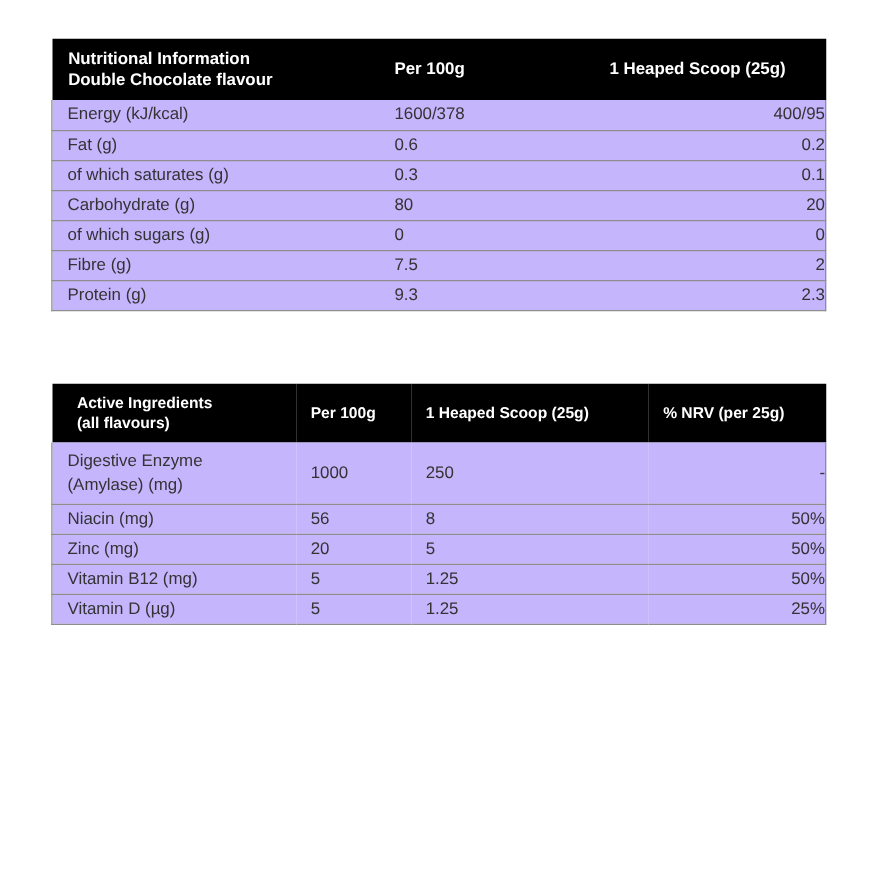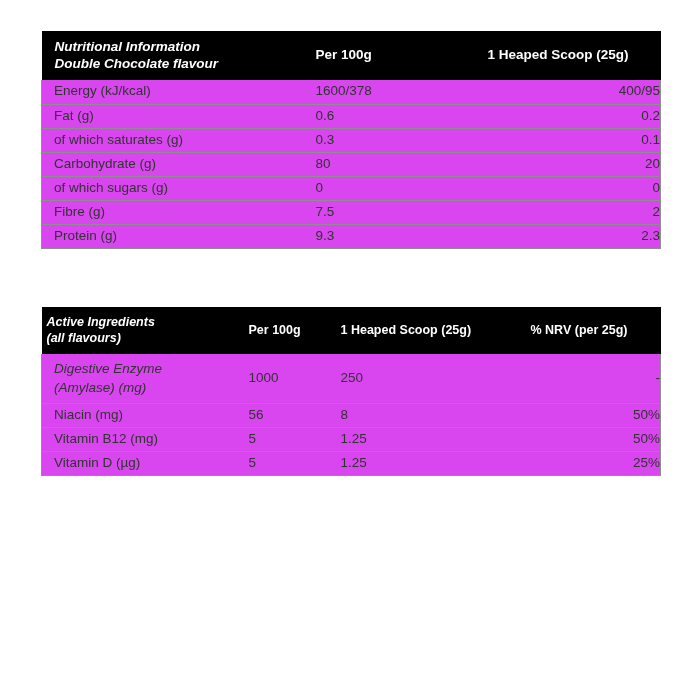--- a/index.html
+++ b/index.html
@@ -42,32 +42,32 @@
     vertical-align: middle;
     padding: 0 0 0 12px;
     border: none;
     line-height: 1.22;
   }
 
   #table-nutrition thead th { height: 49px; font-size: 13.5px; }
   #table-active    thead th { height: 47px; font-size: 12.5px; }
 
   #table-nutrition thead th.col-label { padding-left: 13px; }
-  #table-active    thead th.col-label { padding-left: 5px; margin-left: 28px; }
+  #table-active    thead th.col-label { padding-left: 20px; margin-left: 28px; }
 
   .nutri-table tbody td {
     border-left: 1px solid #8e8e8e;
     border-right: 1px solid #8e8e8e;
     border-bottom: 1px solid #8e8e8e;
     padding: 0 0 0 12px;
     font-size: 13.5px;
     line-height: 1.25;
     vertical-align: middle;
     color: #333333;
-    background: #d946ef;
+    background: #c4b5fd;
   }
 
   .nutri-table tbody td.mid {
     border-left: none;
     border-right: none;
   }
   .nutri-table tbody td.first-col {
     border-right: none;
   }
   .nutri-table tbody td.last-col {
@@ -78,21 +78,21 @@
   #table-nutrition tbody tr { height: 24px; }
   #table-active    tbody tr { height: 24px; }
   #table-active    tbody tr.tall-row { height: 49px; }
 
   .tall-row td.first-col {
     padding-top: 3px;
     padding-bottom: 3px;
     line-height: 1.45;
   }
 
-  .label-line { display: block; white-space: nowrap; font-style: italic; }
+  .label-line { display: block; white-space: nowrap; }
 
   
   #table-nutrition col.c1 { width: 262px; }
   #table-nutrition col.c2 { width: 172px; }
   #table-nutrition col.c3 { width: 185px; }
 
   
   #table-active col.a1 { width: 195px; }
   #table-active col.a2 { width: 92px; }
   #table-active col.a3 { width: 190px; }
@@ -186,20 +186,26 @@
         <td class="mid">250</td>
         <td class="last-col">-</td>
       </tr>
       <tr>
         <td class="first-col">Niacin (mg)</td>
         <td class="mid">56</td>
         <td class="mid">8</td>
         <td class="last-col">50%</td>
       </tr>
       <tr>
+        <td class="first-col">Zinc (mg)</td>
+        <td class="mid">20</td>
+        <td class="mid">5</td>
+        <td class="last-col">50%</td>
+      </tr>
+      <tr>
         <td class="first-col">Vitamin B12 (mg)</td>
         <td class="mid">5</td>
         <td class="mid">1.25</td>
         <td class="last-col">50%</td>
       </tr>
       <tr>
         <td class="first-col">Vitamin D (µg)</td>
         <td class="mid">5</td>
         <td class="mid">1.25</td>
         <td class="last-col">25%</td>

